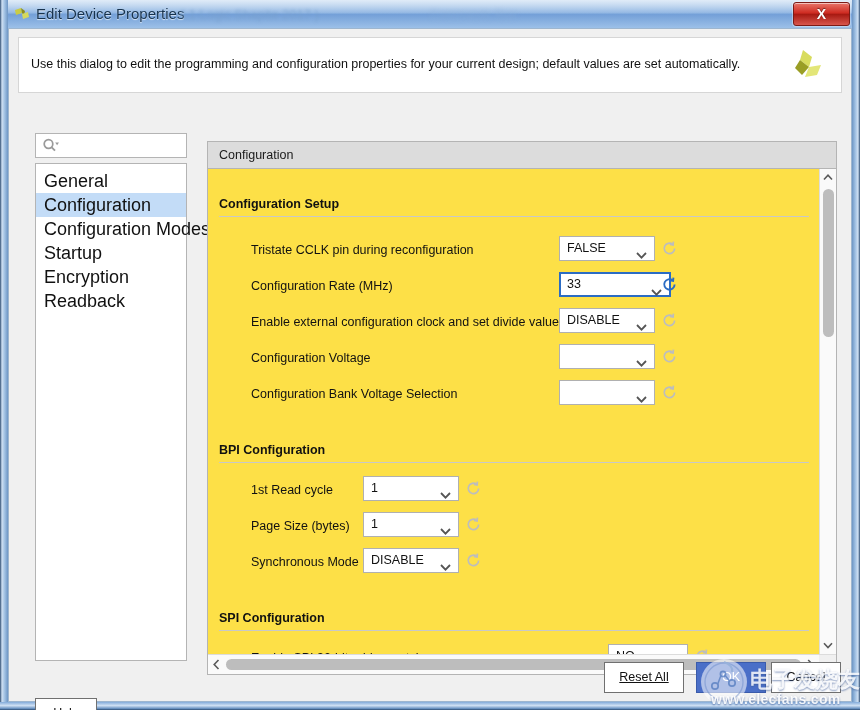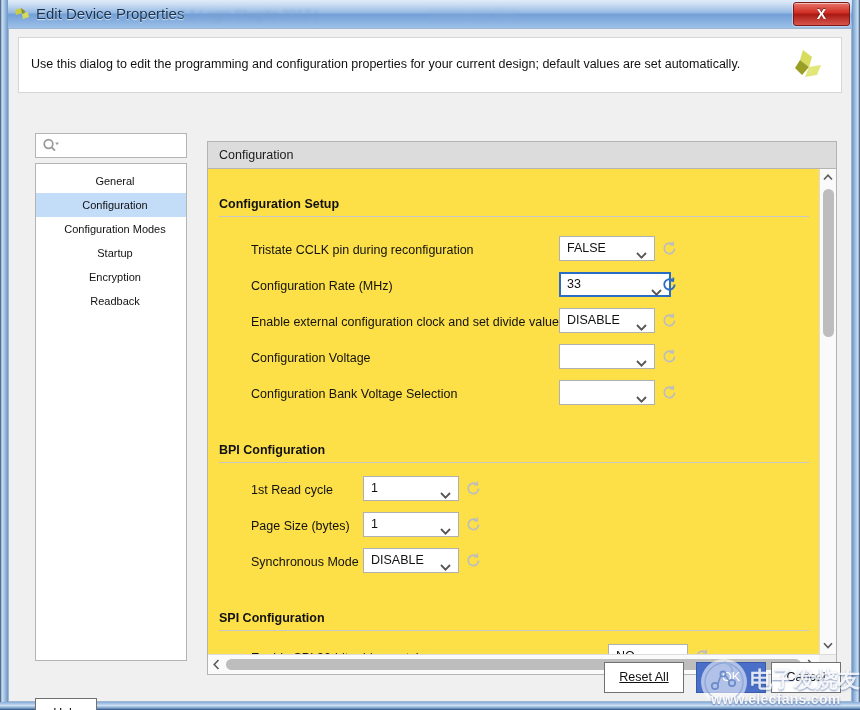--- a/index.html
+++ b/index.html
@@ -90,21 +90,21 @@
     background:#fff;border:1px solid #b4b4b4;box-sizing:border-box;
   }
   #search-icon{position:absolute;left:6px;top:4px;width:17px;height:16px;}
   #nav-list{
     position:absolute;left:0;top:30px;width:152px;height:498px;
     background:#fff;border:1px solid #b4b4b4;box-sizing:border-box;
     padding-top:5px;
   }
   .nav-item{
     height:24px;line-height:24px;padding-left:8px;
-    font-size:11px;color:#111;cursor:pointer;white-space:nowrap;text-align:center;
+    font-size:18px;color:#111;cursor:pointer;white-space:nowrap;
   }
   .nav-item.selected{background:#c3dcf7;}
 
   
   #main-panel{
     position:absolute;left:198px;top:112px;width:630px;height:534px;
     background:#fff;border:1px solid #b4b4b4;box-sizing:border-box;
   }
   #panel-header{
     position:absolute;left:0;top:0;width:628px;height:27px;

